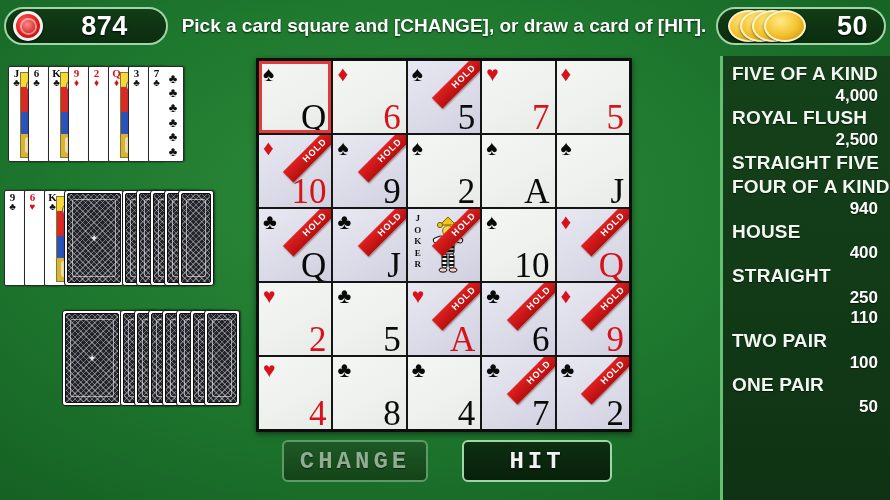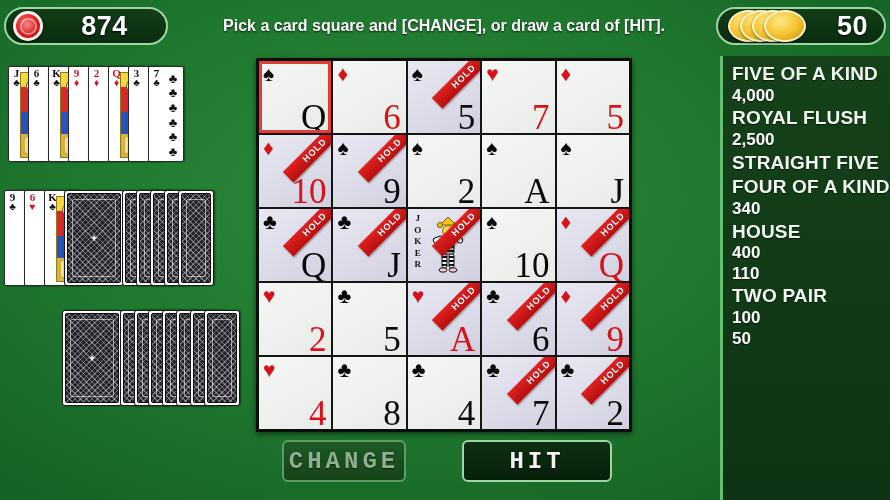--- a/index.html
+++ b/index.html
@@ -54,21 +54,21 @@
     box-shadow:0 1px 3px rgba(0,0,0,.55);
   }
   .chip-gold:nth-child(1){ left:0; }
   .chip-gold:nth-child(2){ left:12px; }
   .chip-gold:nth-child(3){ left:24px; }
   .chip-gold:nth-child(4){ left:36px; }
 
   #instruction {
     position:absolute; left:176px; top:0; width:536px; height:52px;
     display:flex; align-items:center; justify-content:center;
-    color:#ffffff; font-size:16px; font-weight:bold;
+    color:#ffffff; font-size:19px; font-weight:bold;
     text-shadow:0 1px 2px rgba(0,0,0,.75);
     white-space:nowrap;
   }
 
   
   .fan { position:absolute; }
   #fan-top    { left:8px;  top:66px;  }
   #fan-middle { left:4px;  top:190px; }
   #fan-bottom { left:62px; top:310px; }
 
@@ -201,21 +201,21 @@
 
   
   .btn {
     position:absolute; top:440px; height:42px;
     border:2px solid #7fbf86; border-radius:6px;
     display:flex; align-items:center; justify-content:center;
     font-family:"Liberation Mono", monospace; font-size:24px;
     font-weight:bold; letter-spacing:4px;
   }
   #btn-change {
-    left:282px; width:124px;
+    left:282px; width:146px;
     background:linear-gradient(180deg,#1d5a25 0%,#144318 100%);
     border-color:#5e9a66; color:#8fae92;
     text-shadow:0 1px 1px rgba(0,0,0,.6);
   }
   #btn-hit {
     left:462px; width:150px;
     background:linear-gradient(180deg,#0e2f12 0%,#07200a 100%);
     border-color:#9fd6a5; color:#f2f2f2;
     text-shadow:0 1px 2px rgba(0,0,0,.8);
   }
@@ -228,21 +228,21 @@
     padding:6px 10px 0 9px;
   }
   .pay-row { margin-bottom:1px; }
   .pay-name {
     color:#f2f7f2; font-size:19px; font-weight:bold; letter-spacing:0.2px;
     white-space:nowrap; line-height:1.25;
     text-shadow:0 1px 1px rgba(0,0,0,.6);
   }
   .pay-val {
     color:#ffffff; font-size:17px; font-weight:bold;
-    text-align:left; line-height:1.15; padding-right:2px;
+    text-align:right; line-height:1.15; padding-right:2px;
     text-shadow:0 1px 1px rgba(0,0,0,.6);
   }
 </style>
 </head>
 <body>
 
 <div id="topbar">
 
   <div class="pill" id="score-pill">
     <div class="chip-red"></div>
@@ -572,31 +572,36 @@
     </div>
     <div class="pay-row">
       <div class="pay-name">ROYAL FLUSH</div>
       <div class="pay-val">2,500</div>
     </div>
     <div class="pay-row">
       <div class="pay-name">STRAIGHT FIVE</div>
     </div>
     <div class="pay-row">
       <div class="pay-name">FOUR OF A KIND</div>
-      <div class="pay-val">340</div>
+      <div class="pay-val">940</div>
     </div>
     <div class="pay-row">
     </div>
     <div class="pay-row">
       <div class="pay-name">HOUSE</div>
       <div class="pay-val">400</div>
     </div>
     <div class="pay-row">
+      <div class="pay-name">STRAIGHT</div>
+      <div class="pay-val">250</div>
+    </div>
+    <div class="pay-row">
       <div class="pay-val">110</div>
     </div>
     <div class="pay-row">
       <div class="pay-name">TWO PAIR</div>
       <div class="pay-val">100</div>
     </div>
     <div class="pay-row">
+      <div class="pay-name">ONE PAIR</div>
       <div class="pay-val">50</div>
     </div>
   </div>
 
 </body></html>

